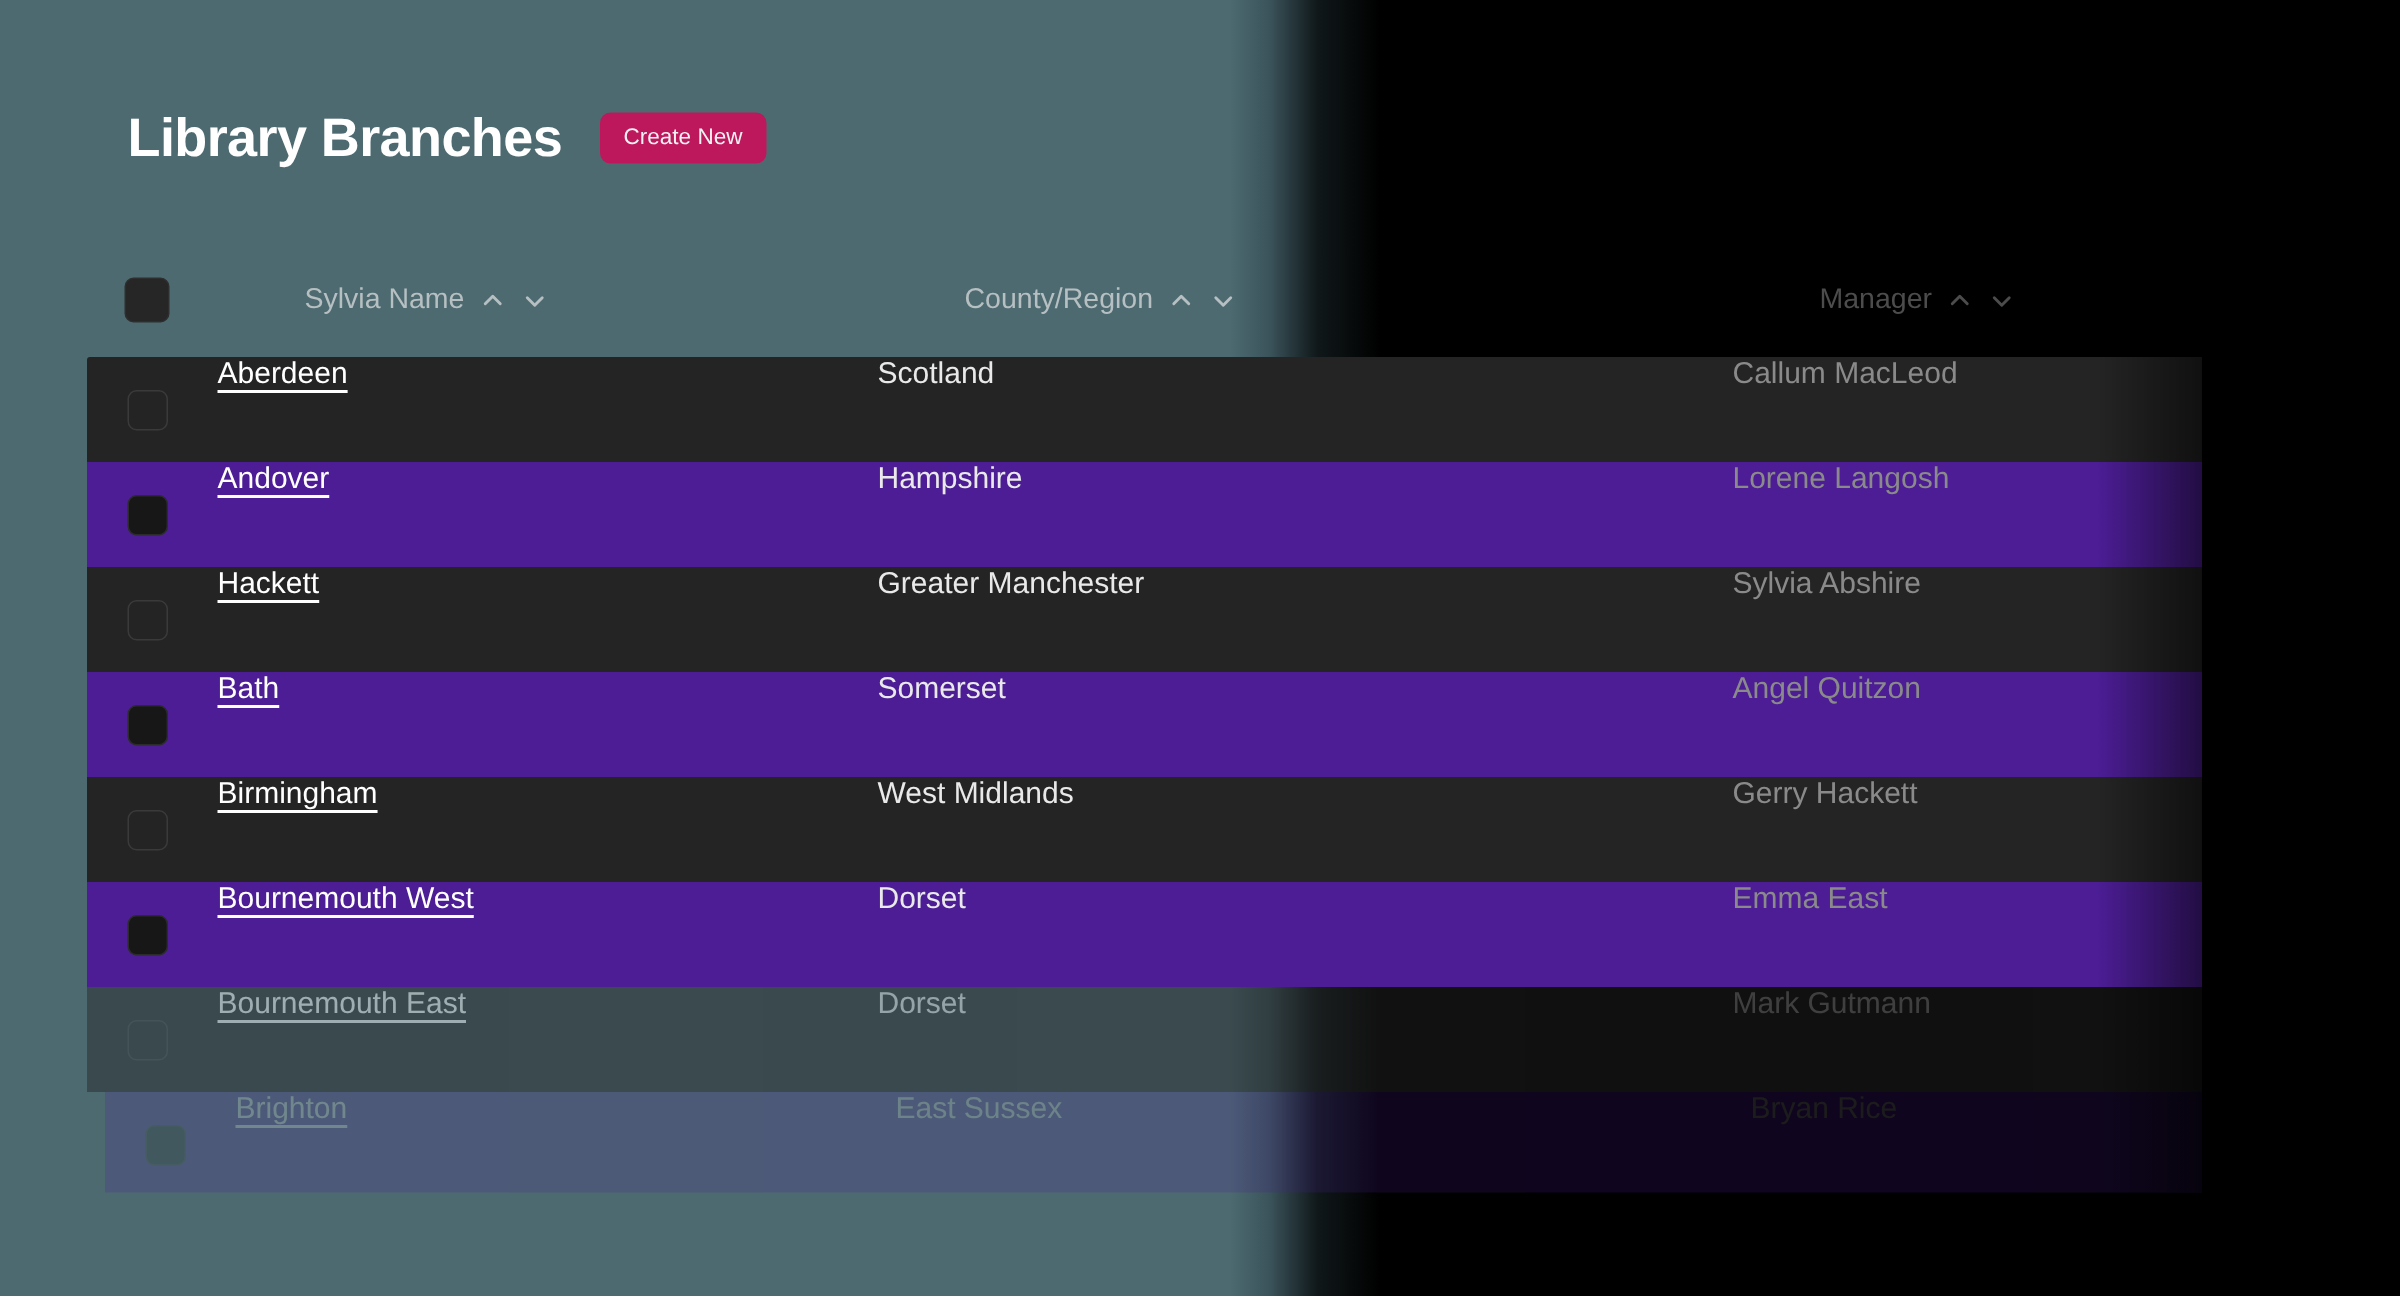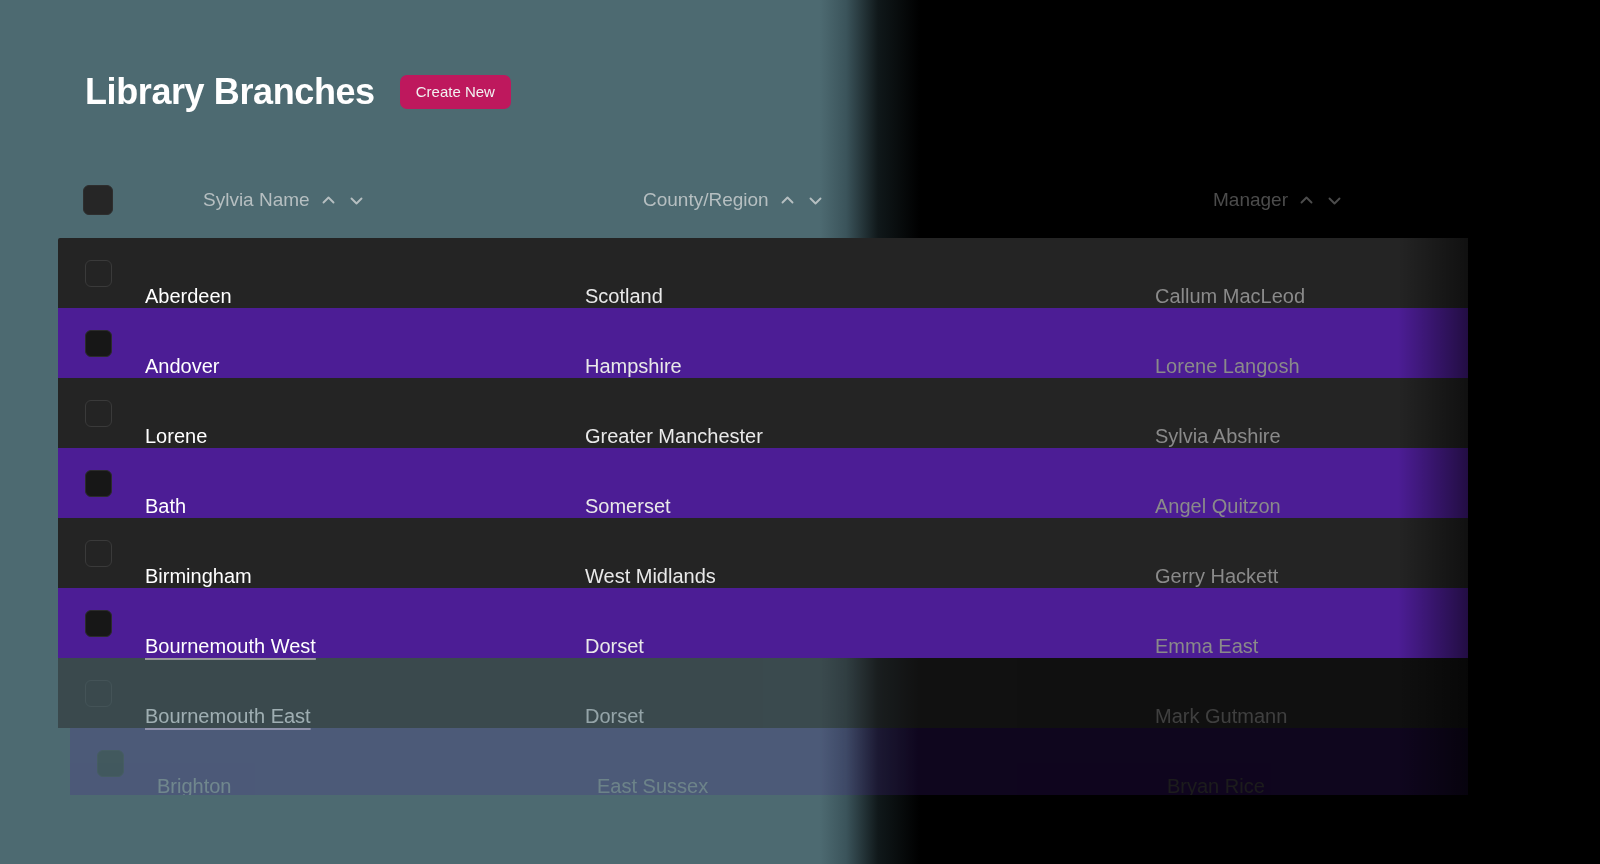--- a/index.html
+++ b/index.html
@@ -153,21 +153,21 @@
     background: transparent;
     cursor: pointer;
   }
   .row.plain .row-checkbox { background: #171717; border-color: #2b2b2b; }
 
   .cell {
     position: absolute;
     top: 0;
     height: 70px;
     display: flex;
-    align-items: flex-end;
+    align-items: flex-start;
     font-size: 20px;
     white-space: nowrap;
   }
 
   .cell-branch  { left: 87px; }
   .cell-county  { left: 527px; }
   .cell-manager { left: 1097px; }
 
   .branch-link {
     color: #ffffff;
@@ -278,21 +278,21 @@
         <span class="county-text">Hampshire</span>
       </div>
       <div class="cell cell-manager">
         <span class="manager-text">Lorene Langosh</span>
       </div>
     </div>
 
     <div class="row alt">
       <div class="row-checkbox"></div>
       <div class="cell cell-branch">
-        <span class="branch-link">Lorene</span>
+        <span class="branch-link">Hackett</span>
       </div>
       <div class="cell cell-county">
         <span class="county-text">Greater Manchester</span>
       </div>
       <div class="cell cell-manager">
         <span class="manager-text">Sylvia Abshire</span>
       </div>
     </div>
 
     <div class="row plain">

